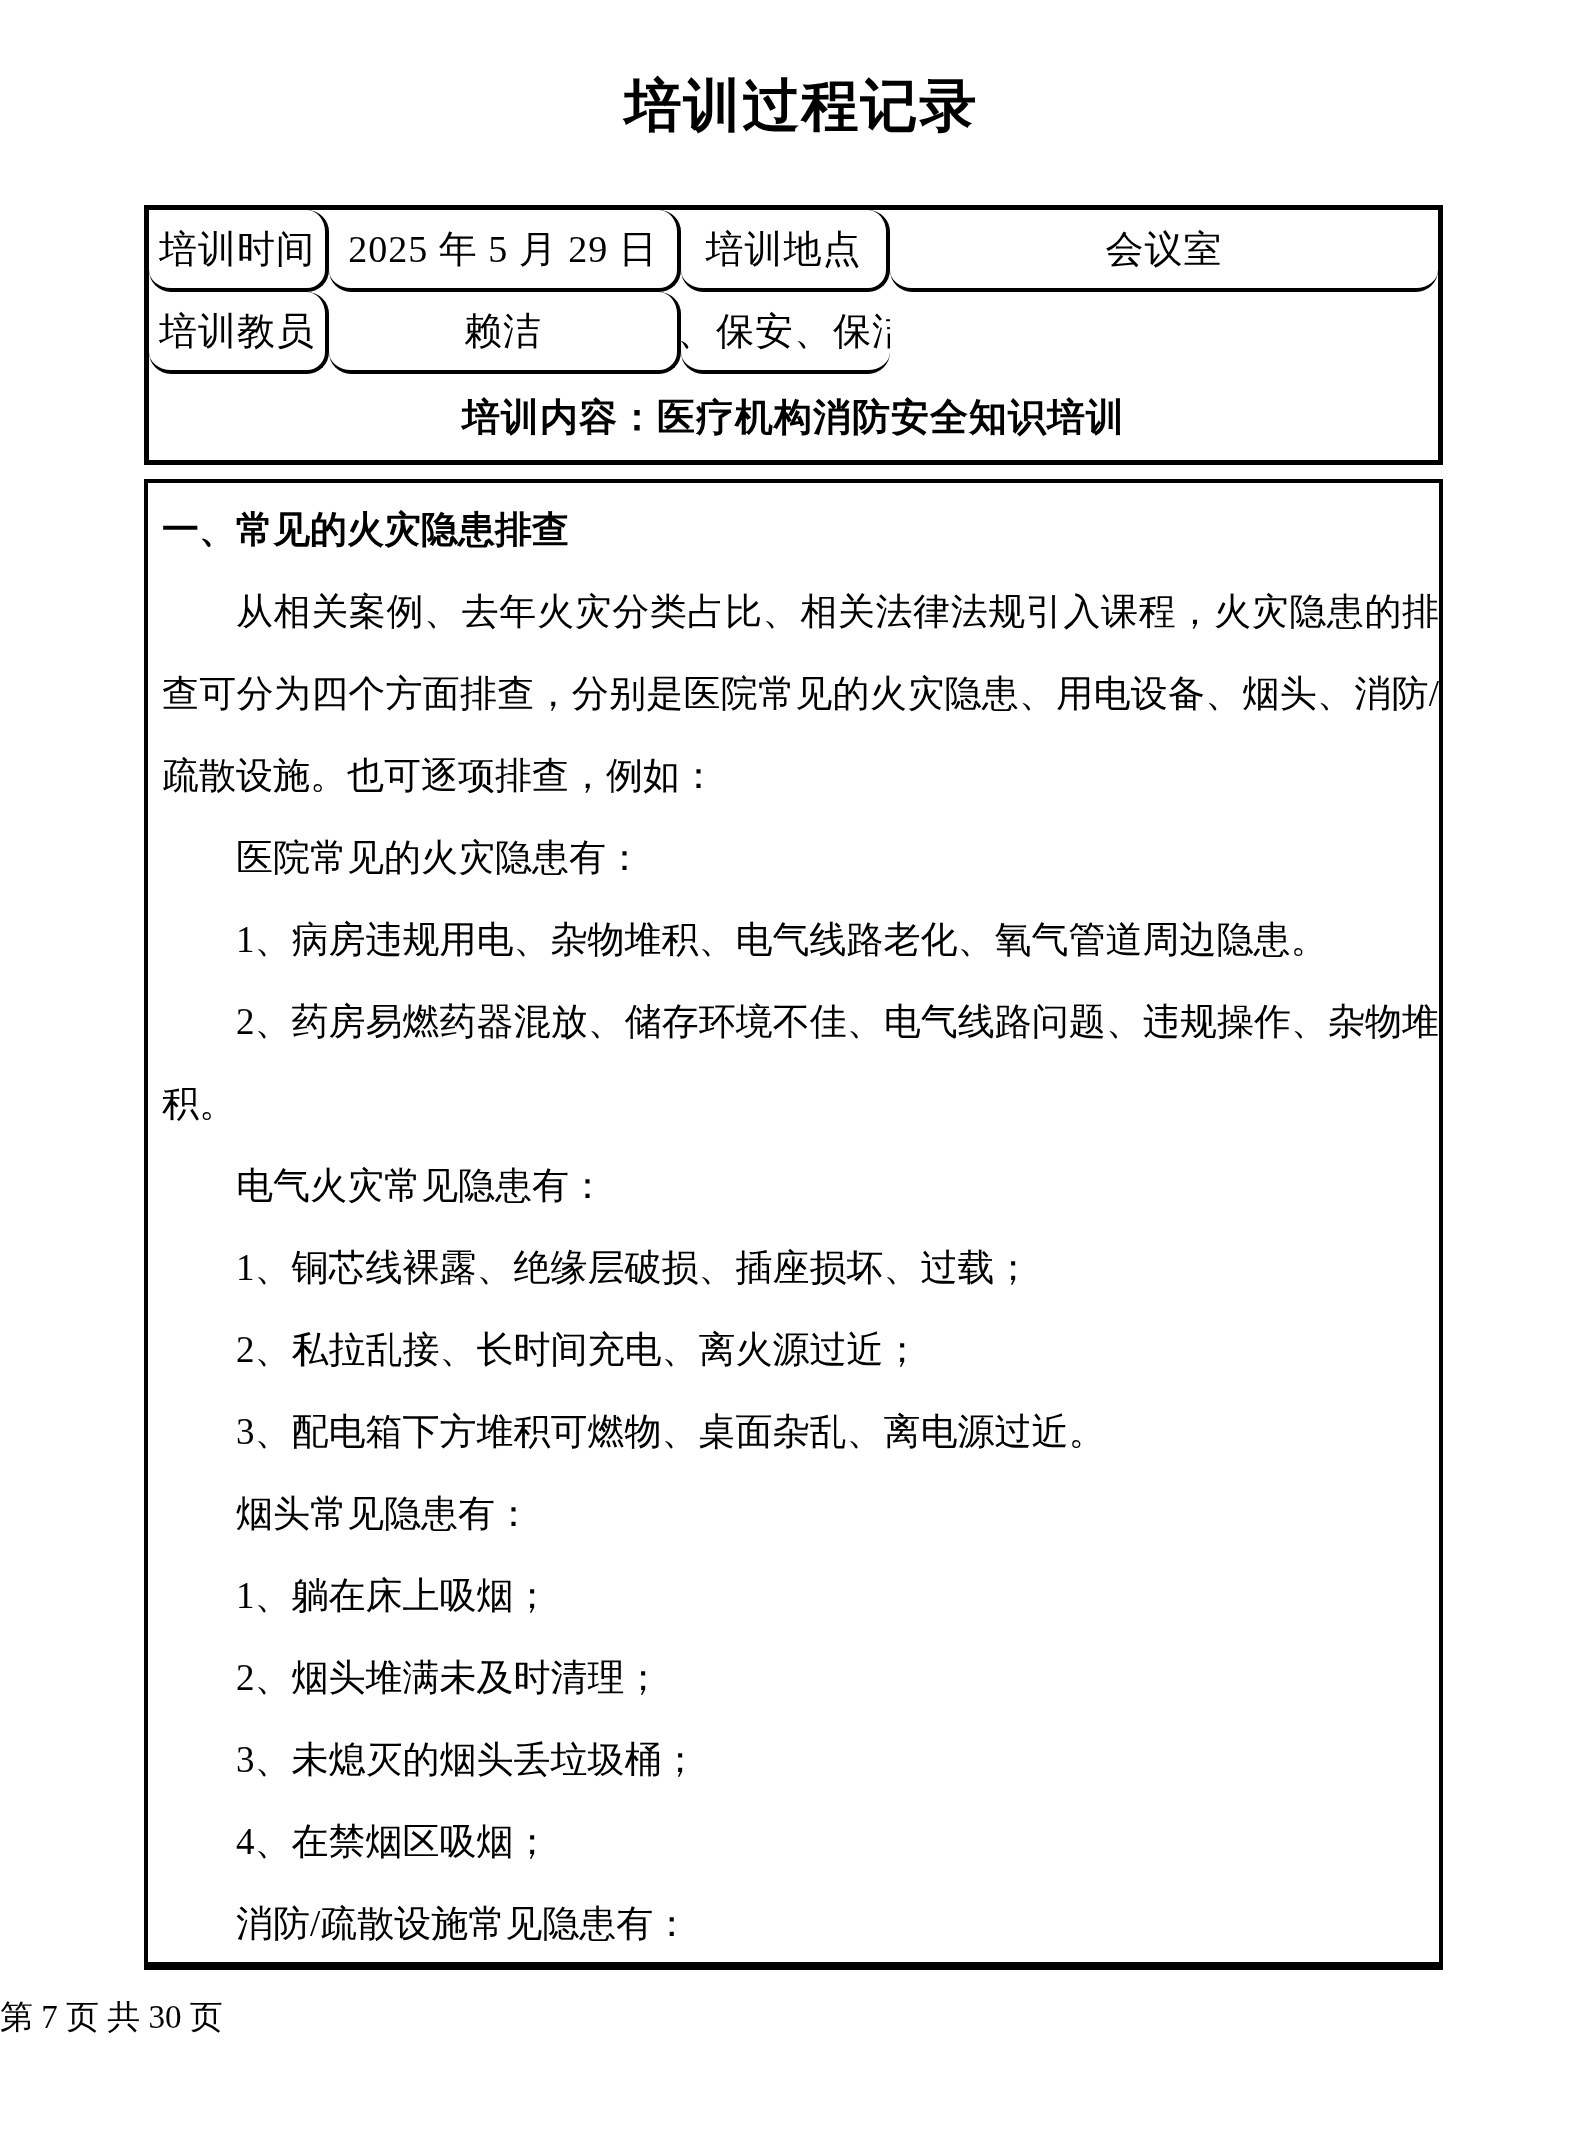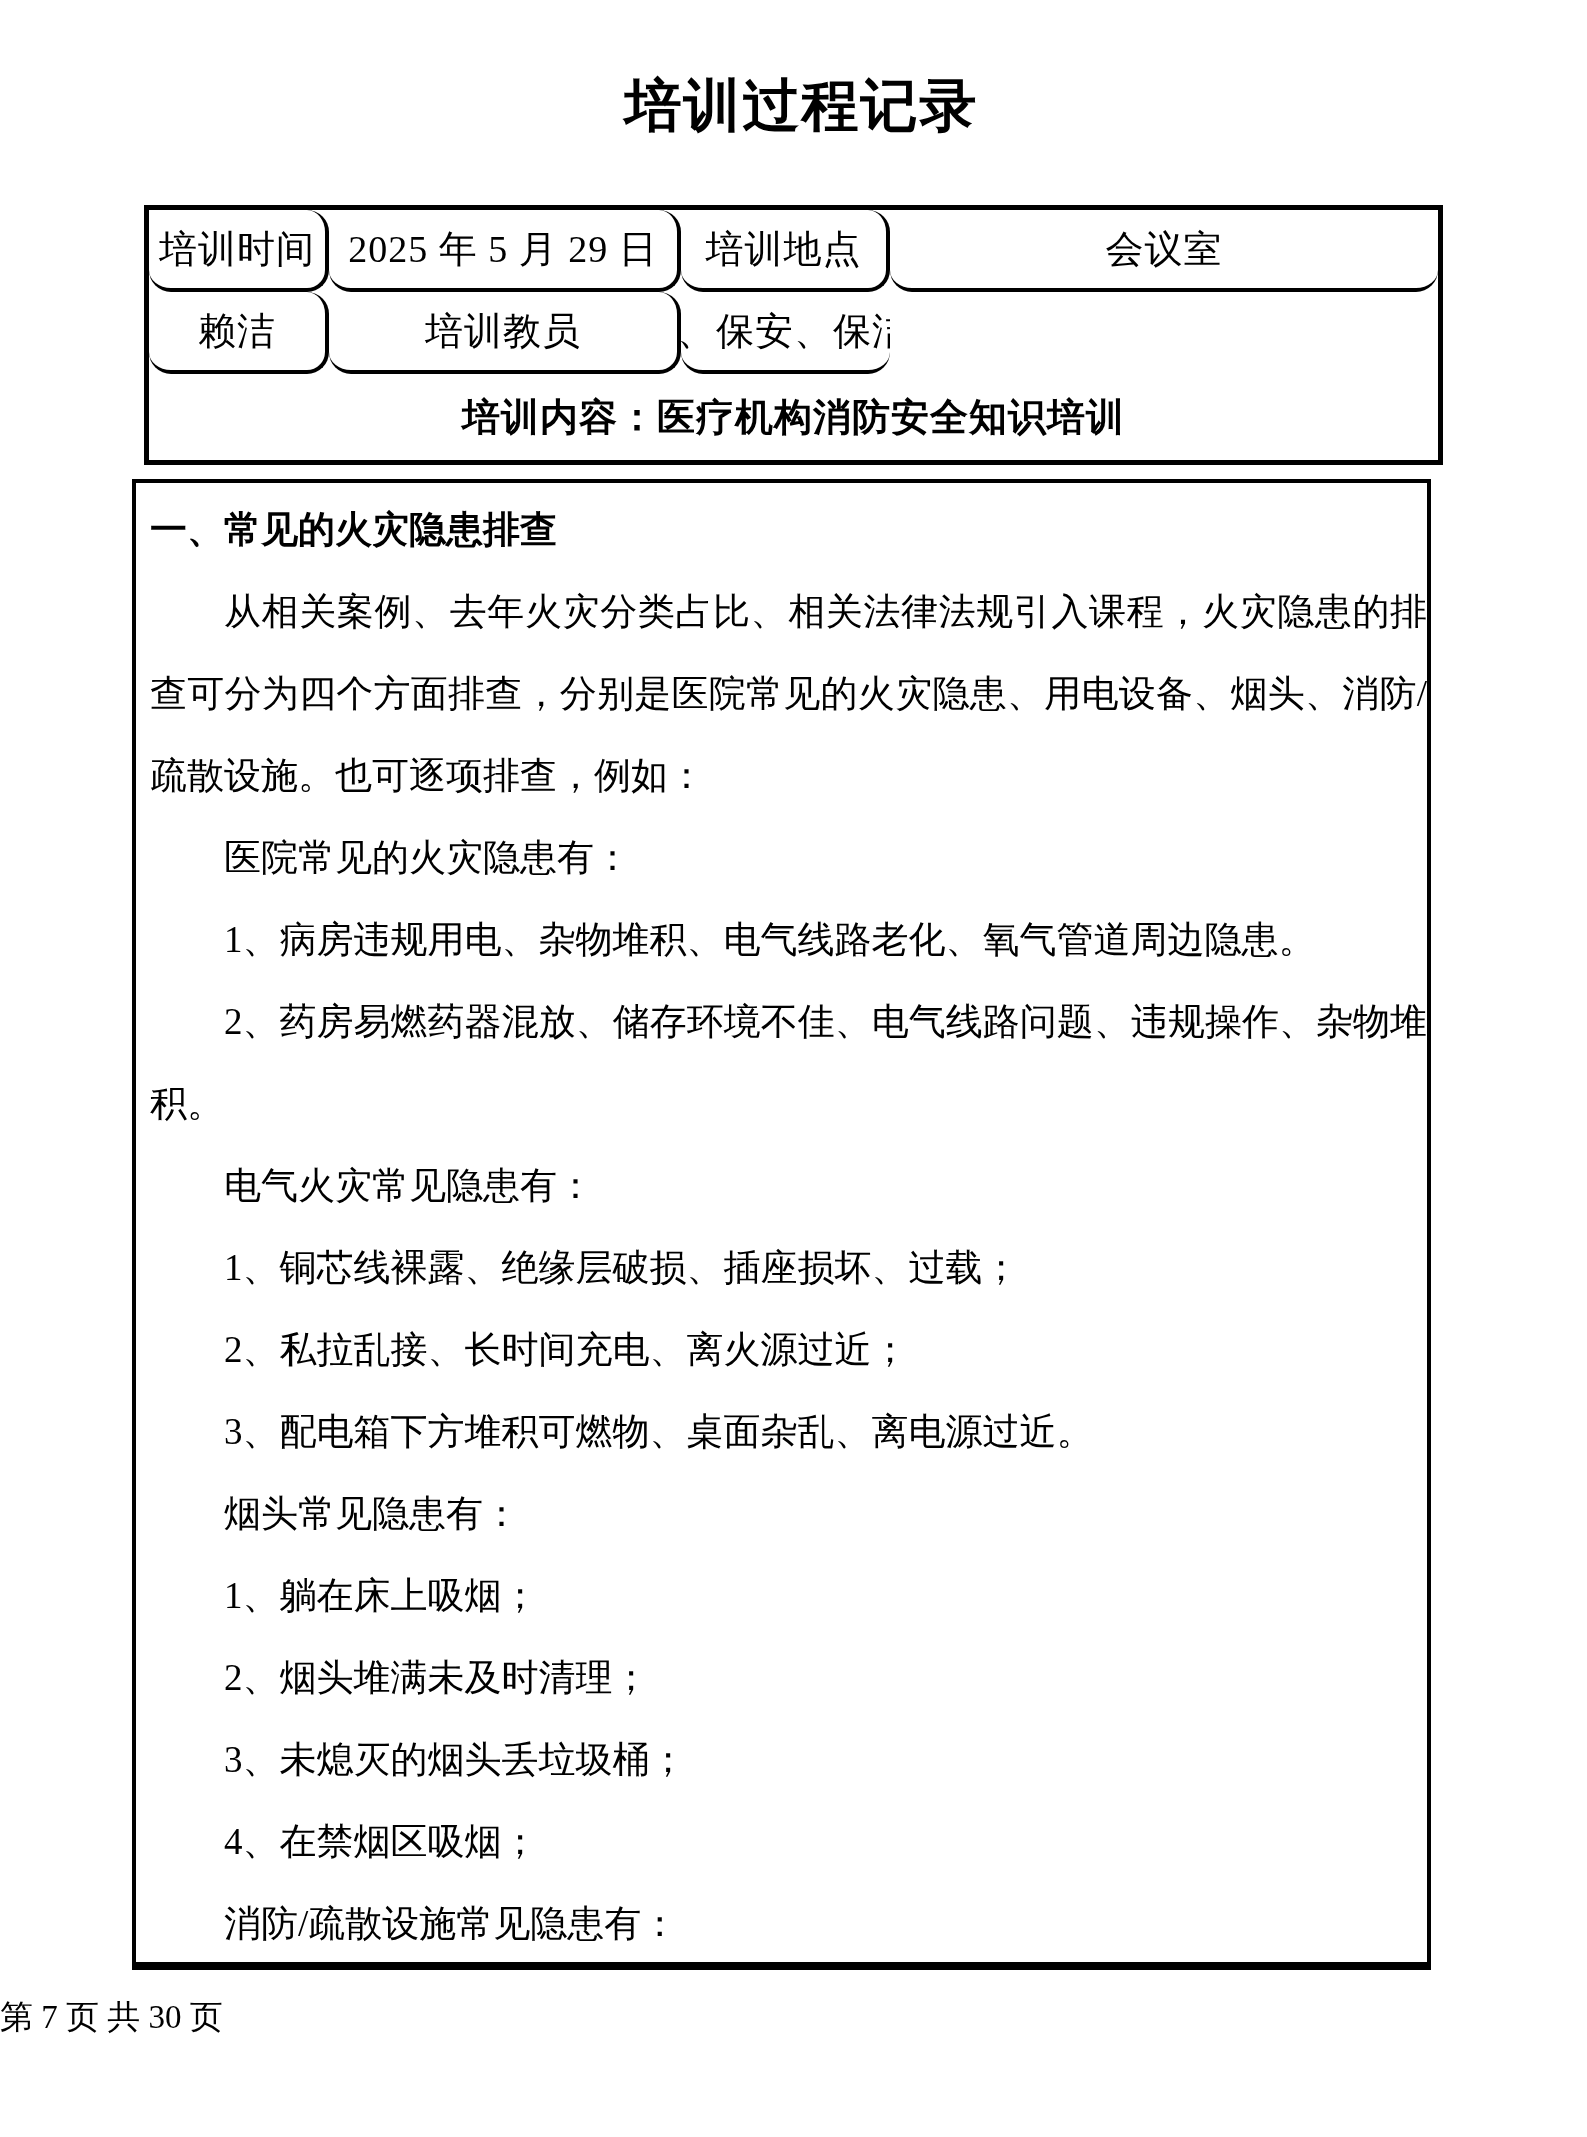--- a/index.html
+++ b/index.html
@@ -51,21 +51,21 @@
   }
   .cell.last-col { border-right: none; }
   .cell.merged {
     grid-column: 1 / -1;
     border-right: none;
     border-bottom: none;
     font-weight: bold;
   }
   .body-box {
     position: absolute;
-    left: 132px;
+    left: 144px;
     top: 479px;
     width: 1299px;
     height: 1491px;
     box-sizing: border-box;
     border: 4px solid #000;
     border-bottom-width: 8px;
     padding: 6px 0 0 14px;
     overflow: hidden;
   }
   .body-box p {
@@ -95,22 +95,22 @@
 <div class="page">
 
   <div class="doc-title">培训过程记录</div>
 
   <div class="record-table">
     <div class="cell">培训时间</div>
     <div class="cell">2025 年 5 月 29 日</div>
     <div class="cell">培训地点</div>
     <div class="cell last-col">会议室</div>
 
+    <div class="cell">培训教员</div>
     <div class="cell">赖洁</div>
-    <div class="cell">培训教员</div>
     <div class="cell last-col">医护人员、保安、保洁等 27 人</div>
 
     <div class="cell merged">培训内容：医疗机构消防安全知识培训</div>
   </div>
 
   <div class="body-box">
     <p class="section-heading">一、常见的火灾隐患排查</p>
     <div id="paragraph-container">
         <p class="body-par">从相关案例、去年火灾分类占比、相关法律法规引入课程，火灾隐患的排查可分为四个方面排查，分别是医院常见的火灾隐患、用电设备、烟头、消防/疏散设施。也可逐项排查，例如：</p>
         <p class="body-par">医院常见的火灾隐患有：</p>

